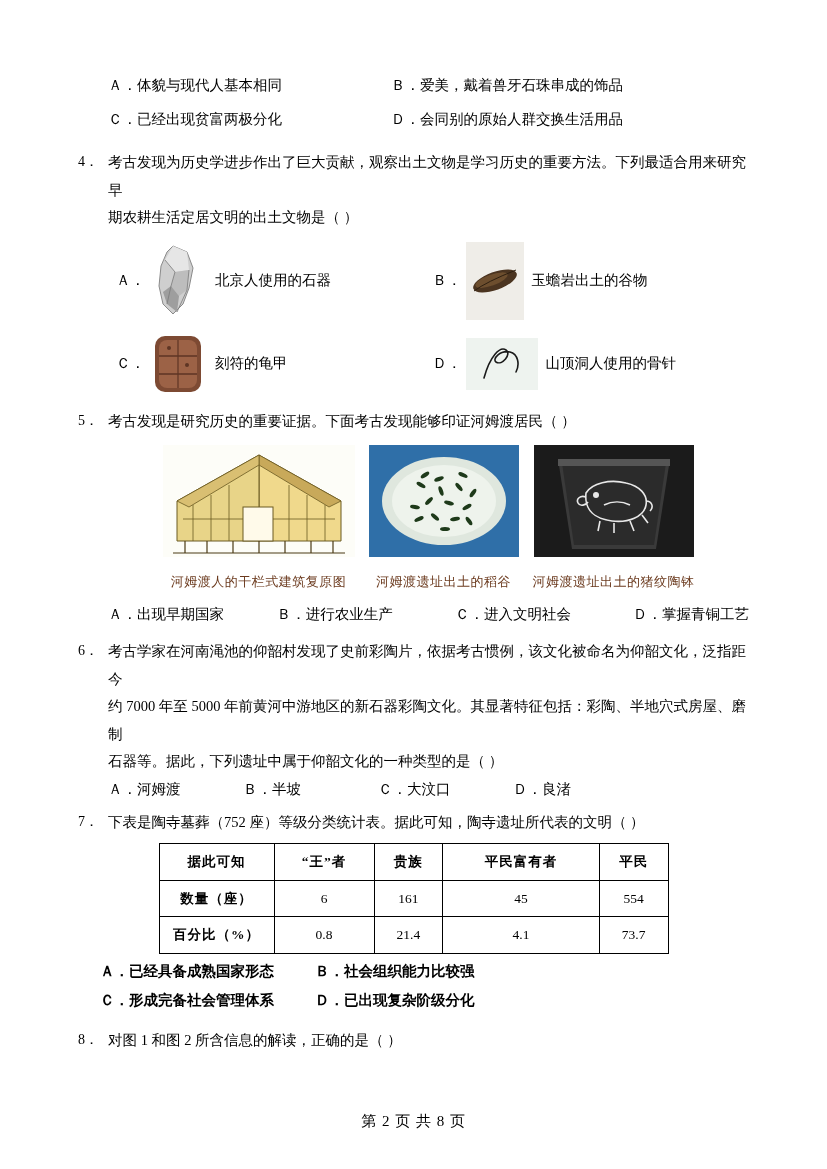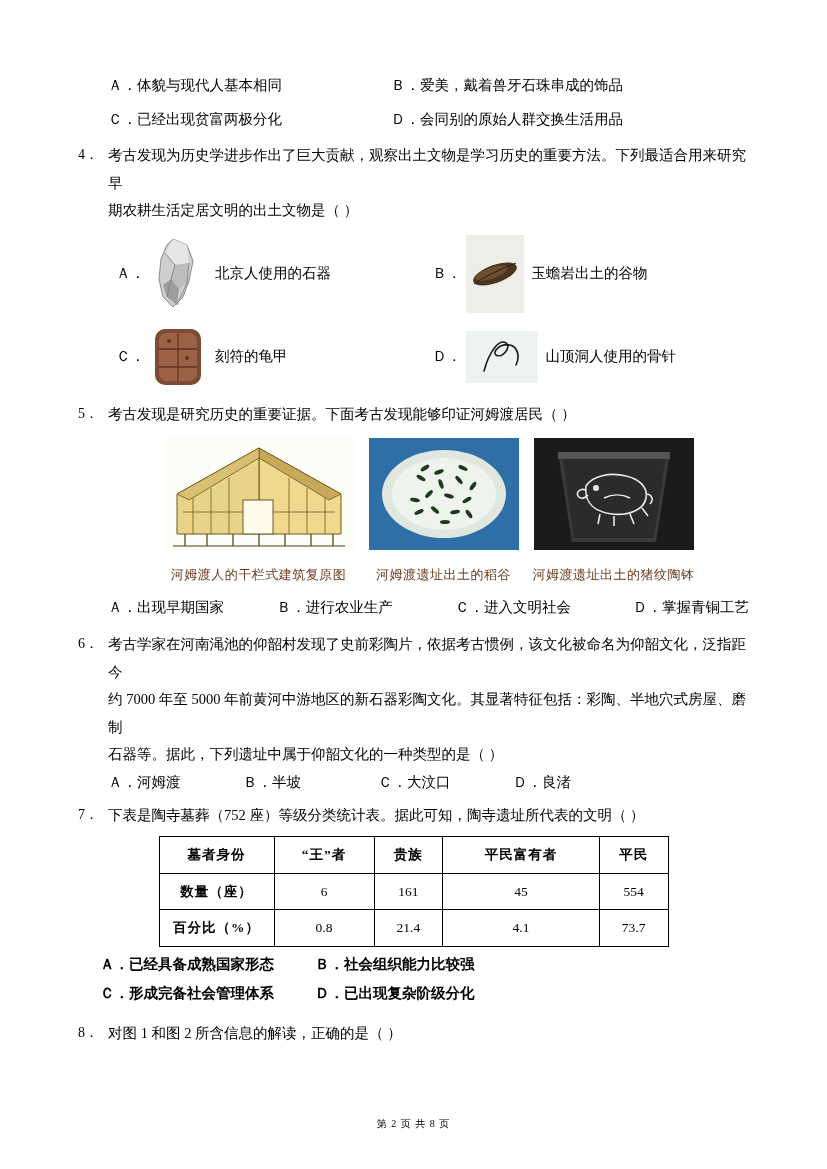--- a/index.html
+++ b/index.html
@@ -42,21 +42,21 @@
     letter-spacing: -0.5px;
   }
   .q-text {
     flex: 1;
     text-indent: 0;
   }
 
   
   .top-opts {
     margin-left: 30px;
-    margin-bottom: 9px;
+    margin-bottom: 16px;
   }
   .top-opts .line {
     display: flex;
     margin-bottom: 6px;
   }
   .top-opts .c1 { width: 283px; }
 
   
   .imgopts {
     margin-left: 38px;
@@ -172,21 +172,21 @@
     margin-bottom: 2px;
   }
   .q7-opts .c1 { width: 215px; }
 
   .footer {
     position: absolute;
     left: 0;
     right: 0;
     bottom: 38px;
     text-align: center;
-    font-size: 10px;
+    font-size: 15px;
     font-family: "Liberation Serif", serif;
     letter-spacing: 1px;
   }
 </style>
 </head>
 <body>
 
 <div class="page">
   <div class="content">
 
@@ -385,21 +385,21 @@
 
     <div class="q" style="margin-top:6px;">
       <div class="q-stem">
         <div class="q-num">7．</div>
         <div class="q-text">下表是陶寺墓葬（752 座）等级分类统计表。据此可知，陶寺遗址所代表的文明（      ）</div>
       </div>
 
       <table class="tomb">
         <tbody>
             <tr>
-          <td class="rowhead">墓者身份</td>
+          <td class="rowhead">据此可知</td>
           <td class="head">“王”者</td>
           <td class="head">贵族</td>
           <td class="head">平民富有者</td>
           <td class="head">平民</td>
         </tr>
         <tr>
           <td class="rowhead">数量（座）</td>
           <td>6</td>
           <td>161</td>
           <td>45</td>

